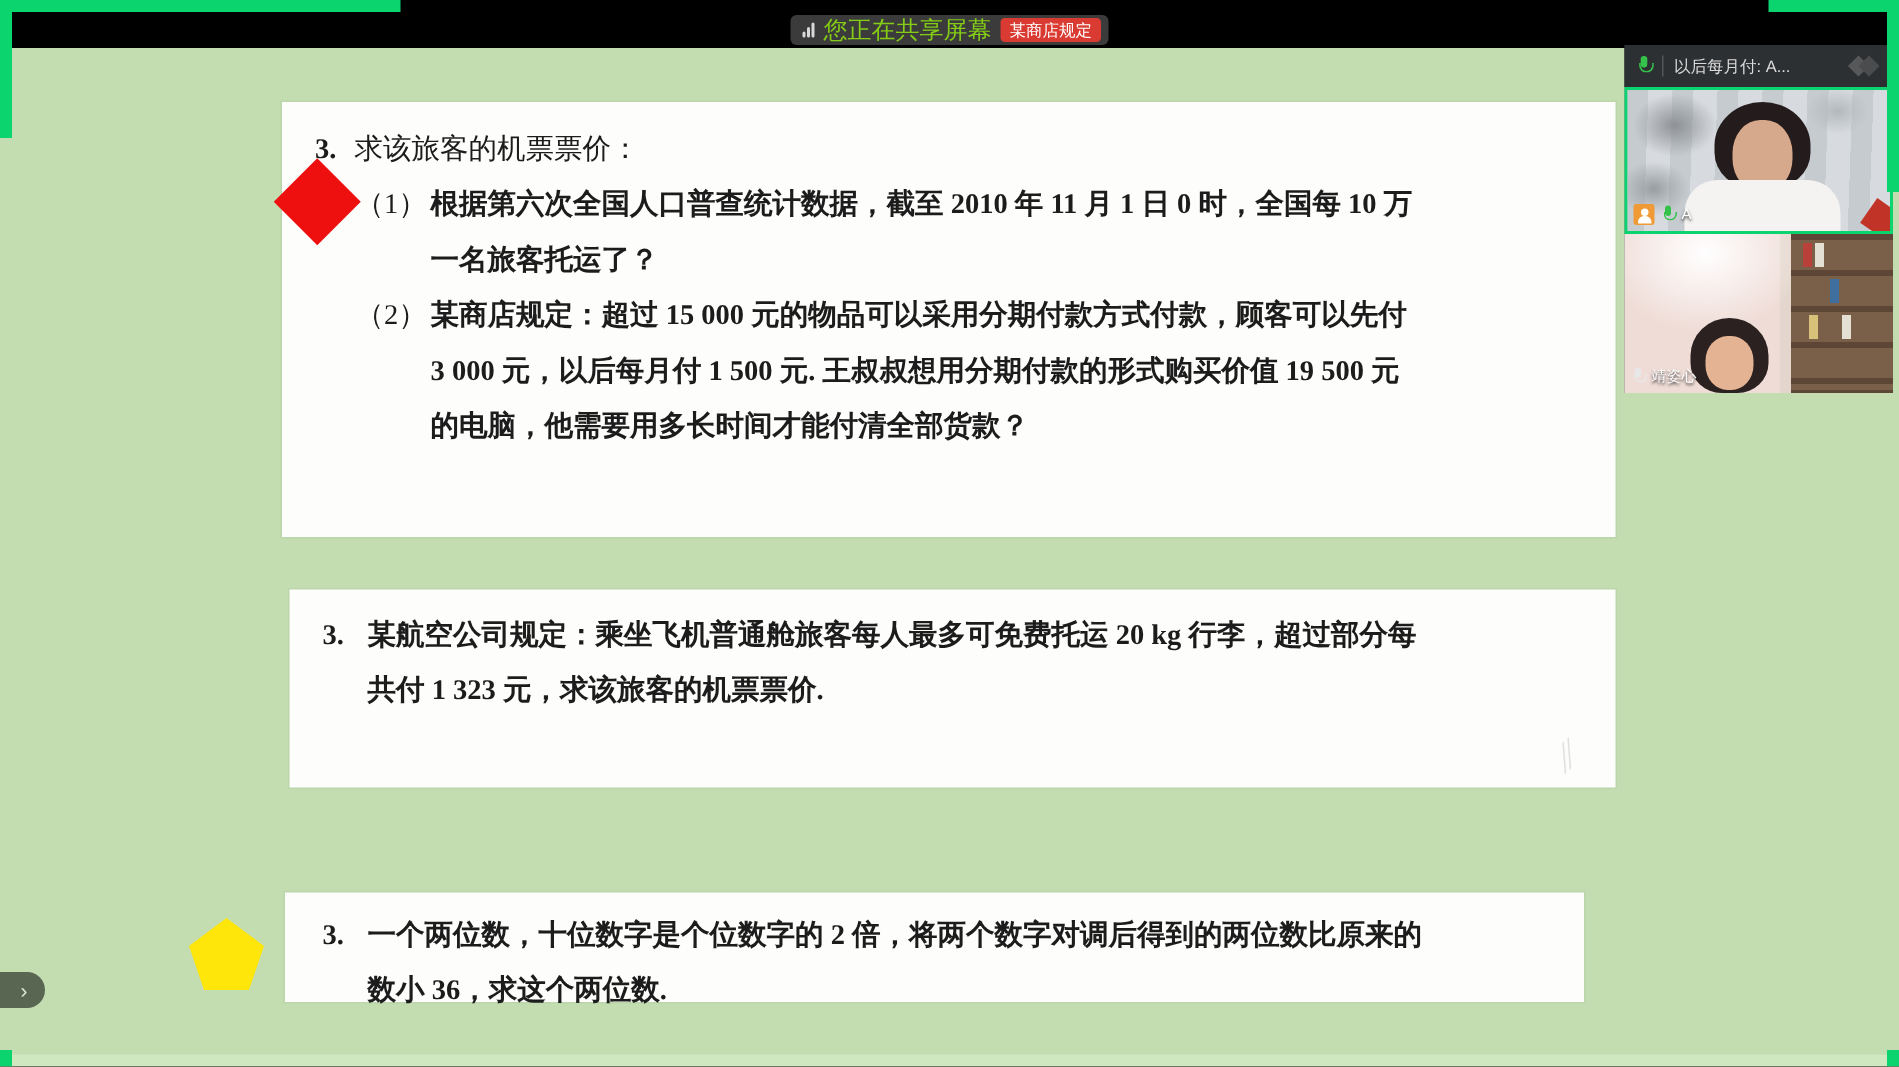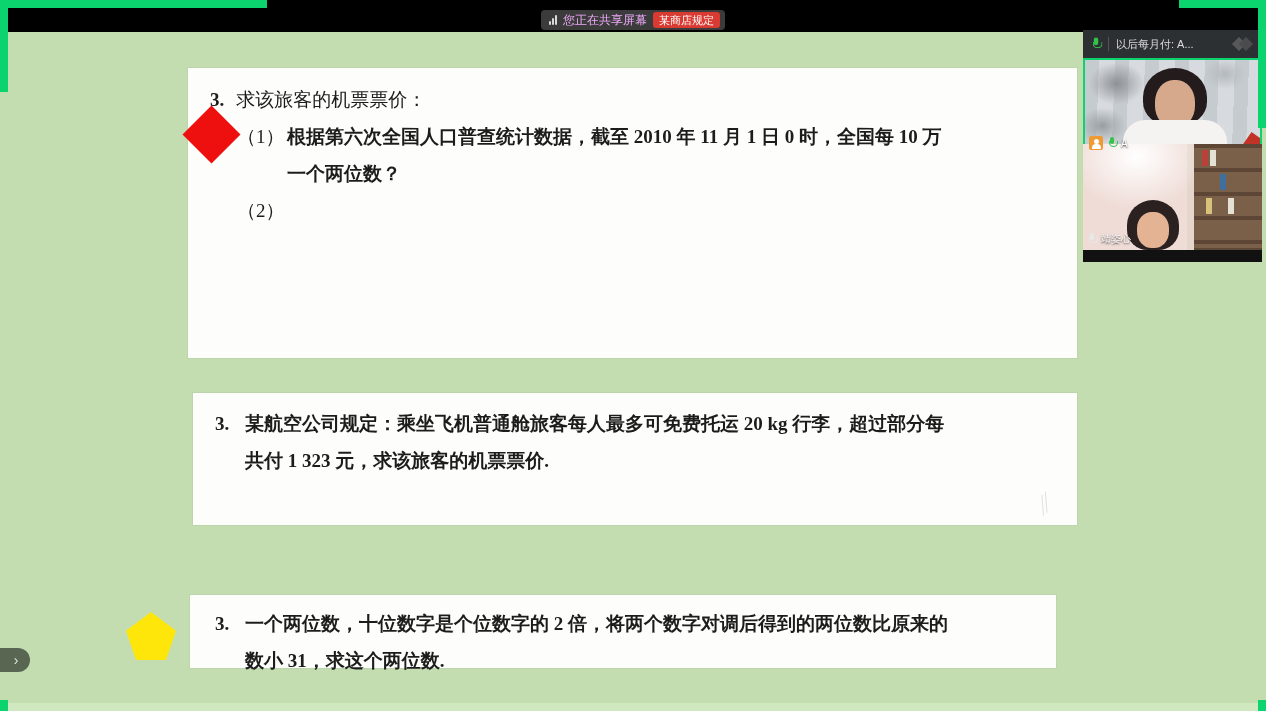--- a/index.html
+++ b/index.html
@@ -19,21 +19,21 @@
   .gf-left        { left:0; top:0; width:8px; height:92px; }
   .gf-right       { left:1258px; top:0; width:8px; height:128px; }
   .gf-bot-left    { left:0; top:700px; width:8px; height:11px; }
   .gf-bot-right   { left:1258px; top:700px; width:8px; height:11px; }
 
   
   .share-bar { position:absolute; left:0; top:8px; width:1266px; height:24px; background:#000;
                display:flex; align-items:center; justify-content:center; }
   .share-pill { background:#3b3b3b; border-radius:4px; height:20px; display:flex; align-items:center;
                 padding:0 5px 0 8px; gap:6px; }
-  .share-msg { color:#f0abfc; font-size:12px; white-space:nowrap; }
+  .share-msg { color:#84cc16; font-size:16px; white-space:nowrap; }
   .bars { display:flex; align-items:flex-end; gap:1px; height:10px; }
   .bars i { display:block; width:2px; background:#d8d8d8; border-radius:1px; }
   .bars i:nth-child(1){height:4px;} .bars i:nth-child(2){height:7px;} .bars i:nth-child(3){height:10px;}
   .stop-btn { background:#d93a31; color:#fff; font-size:11px; border:none; border-radius:3px;
               height:16px; padding:0 6px; cursor:pointer; white-space:nowrap; }
 
   
   .pbox { position:absolute; background:#fdfdfb; box-shadow:0 0 0 1px rgba(0,0,0,0.03);
           font-family:"Liberation Serif","DejaVu Serif",serif; color:#1c1c1c; font-size:19px; line-height:37px; }
   .pnum { font-weight:bold; }
@@ -65,21 +65,21 @@
   .vp-header { position:absolute; left:0; top:0; width:100%; height:28px; background:#2d3032;
                display:flex; align-items:center; padding:0 8px; gap:7px; }
   .vp-header .sep { width:1px; height:14px; background:#555; }
   .speaking { color:#dadada; font-size:11px; white-space:nowrap; flex:1; overflow:hidden; }
   .layers-icon { width:22px; height:14px; position:relative; opacity:0.45; cursor:pointer; }
   .layers-icon i { position:absolute; width:10px; height:10px; background:#8a8a8a; transform:rotate(45deg); top:2px; }
   .layers-icon i:nth-child(1){ left:2px; } .layers-icon i:nth-child(2){ left:9px; background:#6f6f6f; }
 
   .tile { position:absolute; left:0; width:179px; overflow:hidden; }
   #tile1 { top:28px; height:98px; border:2px solid #0bd46e; background:#cdd2d6; }
-  #tile2 { top:114px; height:106px; background:#e9e2dc; }
+  #tile2 { top:126px; height:106px; background:#e9e2dc; }
 
   
   .curtain { position:absolute; inset:0;
     background:
       radial-gradient(40px 30px at 18% 25%, #8e9296 0%, rgba(142,146,150,0) 70%),
       radial-gradient(34px 26px at 10% 70%, #989da1 0%, rgba(152,157,161,0) 70%),
       radial-gradient(30px 22px at 80% 15%, #b3b8bc 0%, rgba(179,184,188,0) 70%),
       repeating-linear-gradient(92deg, #c6cbd0 0 14px, #d7dbdf 14px 30px); }
   .p1-hair { position:absolute; left:58px; top:8px; width:64px; height:58px; background:#241c1c; border-radius:50% 50% 42% 42%; }
   .p1-face { position:absolute; left:70px; top:20px; width:40px; height:48px; background:#d7a98c; border-radius:46%; }
@@ -143,44 +143,49 @@
 
   <div class="pbox" id="box1">
     <div class="phead">
       <span class="pnum">3.</span>
       <span>求该旅客的机票票价：</span>
     </div>
     <div class="part">
       <span class="plabel">（1）</span>
       <div class="plines">
         <div>根据第六次全国人口普查统计数据，截至 2010 年 11 月 1 日 0 时，全国每 10 万</div>
-        <div>一个两位数？</div>
+        <div>一名旅客托运了？</div>
       </div>
     </div>
     <div class="part">
       <span class="plabel">（2）</span>
+      <div class="plines">
+        <div>某商店规定：超过 15 000 元的物品可以采用分期付款方式付款，顾客可以先付</div>
+        <div>3 000 元，以后每月付 1 500 元.  王叔叔想用分期付款的形式购买价值 19 500 元</div>
+        <div>的电脑，他需要用多长时间才能付清全部货款？</div>
+      </div>
     </div>
   </div>
 
   <div class="pbox" id="box2">
     <div class="prow">
       <span class="numcol pnum">3.</span>
       <div class="plines2">
         <div>某航空公司规定：乘坐飞机普通舱旅客每人最多可免费托运 20 kg 行李，超过部分每</div>
         <div>共付 1 323 元，求该旅客的机票票价.</div>
       </div>
     </div>
   </div>
 
   <div class="pbox" id="box3">
     <div class="prow">
       <span class="numcol pnum">3.</span>
       <div class="plines2">
         <div>一个两位数，十位数字是个位数字的 2 倍，将两个数字对调后得到的两位数比原来的</div>
-        <div>数小 31，求这个两位数.</div>
+        <div>数小 36，求这个两位数.</div>
       </div>
     </div>
   </div>
 
   <div class="red-diamond"></div>
   <div class="yellow-pentagon"></div>
   <div class="scribble">⁄⁄</div>
 
   <div class="video-panel">
     <div class="vp-header">

